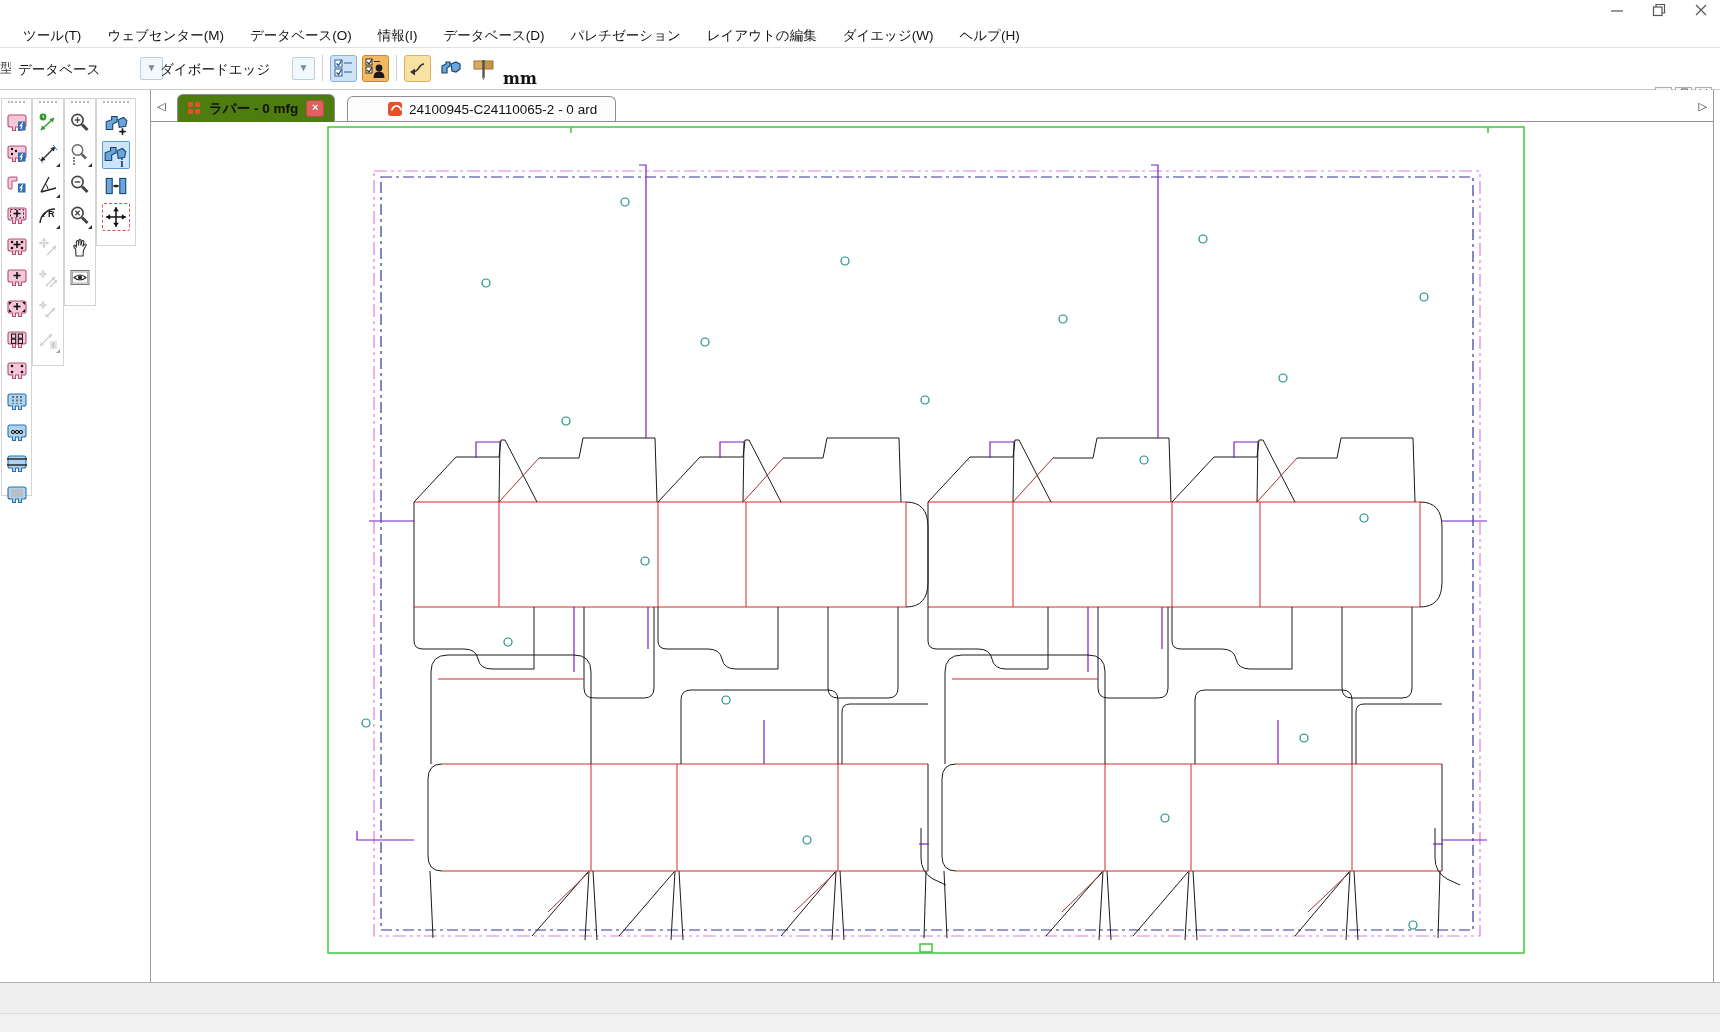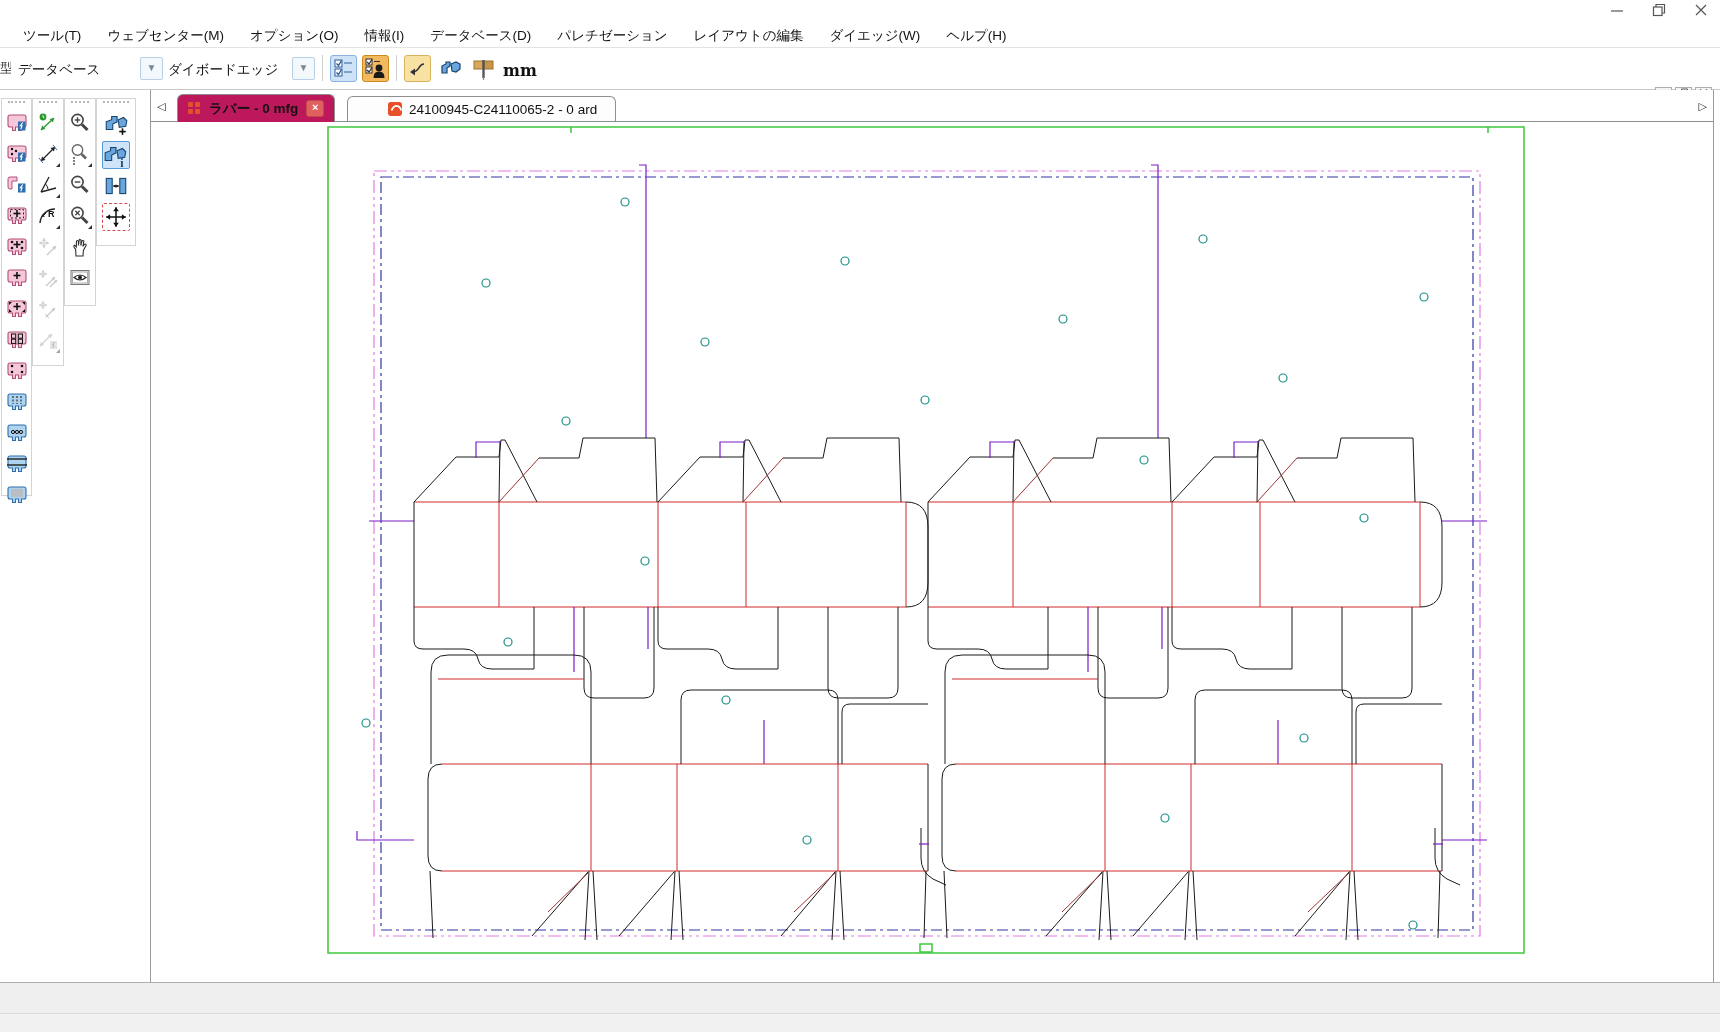--- a/index.html
+++ b/index.html
@@ -13,36 +13,36 @@
   #toolbar{position:absolute;left:0;top:49px;width:1720px;height:40px;background:#fff;border-bottom:1px solid #c9c9c9;}
   .tb-clip{position:absolute;left:0;top:10px;width:11px;overflow:hidden;font-size:13px;color:#333;}
   .tb-label{position:absolute;top:12px;font-size:13.5px;color:#111;white-space:nowrap;}
   .combo-chevron{position:absolute;top:8px;width:21px;height:21px;background:#f3f8fd;border:1px solid #b9cfe4;border-radius:2px;color:#7b8a99;font-size:10px;text-align:center;line-height:19px;cursor:pointer;}
   .tb-sep{position:absolute;top:6px;width:1px;height:26px;background:#cfcfcf;}
   .tb-btn{position:absolute;top:6px;width:27px;height:27px;border-radius:3px;border:1px solid transparent;box-sizing:border-box;cursor:pointer;}
   .tb-btn.blue{background:#cfe3f8;border-color:#8ab2df;}
   .tb-btn.orange{background:#f3b95f;border-color:#c98a1e;}
   .tb-btn.tan{background:#f7e2a4;border-color:#d8b35a;}
   .tb-btn svg{display:block;margin:1px auto;}
-  .tb-mm{position:absolute;top:12px;font-family:"DejaVu Serif","Liberation Serif",serif;font-weight:bold;font-size:16px;color:#111;}
+  .tb-mm{position:absolute;top:20px;font-family:"DejaVu Serif","Liberation Serif",serif;font-weight:bold;font-size:16px;color:#111;}
   
   #toolbox{position:absolute;left:0;top:90px;width:150px;height:892px;background:#fff;z-index:3;}
   .tcol{position:absolute;background:#fff;border:1px solid #d4d4d4;box-sizing:border-box;}
   .tcol::before{content:"";display:block;height:4px;margin:2px 6px 1px 6px;border-top:2px dotted #b9b9b9;}
   .tool-btn{width:26px;height:26px;margin:3px auto 3px auto;position:relative;cursor:pointer;border:1px solid transparent;border-radius:2px;}
   .tool-btn.selected{background:#cde4f9;border-color:#5b9bd5;}
   .tool-btn.outlined{border:1px dashed #d05050;}
   .tool-btn.disabled{opacity:.45;filter:grayscale(1);}
   .tool-btn svg{display:block;margin:0 auto;}
   .flyout{position:absolute;right:1px;bottom:1px;width:0;height:0;border-left:4px solid transparent;border-bottom:4px solid #333;}
   
   #childframe{position:absolute;left:150px;top:90px;width:1564px;height:892px;border-left:1px solid #9a9a9a;border-right:1px solid #9a9a9a;box-sizing:border-box;background:#fff;}
   #tabrow{position:absolute;left:0;top:4px;width:100%;height:28px;border-bottom:1px solid #8f8f8f;box-sizing:border-box;background:#fff;}
   .tab-scroll{position:absolute;top:6px;font-size:11px;color:#222;cursor:pointer;}
-  .tab{position:absolute;top:0;height:27px;background:#be185d;border:1px solid #8f8f8f;border-bottom:none;border-radius:6px 6px 0 0;display:flex;align-items:center;padding:0 10px;cursor:pointer;box-sizing:border-box;}
+  .tab{position:absolute;top:0;height:27px;background:#4d7c0f;border:1px solid #8f8f8f;border-bottom:none;border-radius:6px 6px 0 0;display:flex;align-items:center;padding:0 10px;cursor:pointer;box-sizing:border-box;}
   .tab.active{z-index:2;height:28px;font-weight:bold;}
   .tab.inactive{top:2px;height:25px;background:#fdfdfd;}
   .tab-label{font-size:13.5px;color:#111;white-space:nowrap;margin:0 8px 0 7px;}
   .tab-close{width:16px;height:15px;background:#e05f5f;border:1px solid #c34a4a;border-radius:3px;color:#fff;font-size:11px;font-weight:bold;line-height:13px;text-align:center;cursor:pointer;}
   .mfg-icon{width:14px;height:14px;position:relative;}
   .mfg-icon i{position:absolute;width:5px;height:5px;background:#e0512d;border-radius:1px;}
   .ard-icon{width:14px;height:14px;background:#e8502a;border-radius:3px;position:relative;}
   .ard-icon::after{content:"";position:absolute;left:3px;top:3px;width:7px;height:7px;border-radius:50%;border:2px solid #fff;border-right-color:transparent;border-bottom-color:transparent;transform:rotate(45deg);}
   .child-btn{position:absolute;top:-52px;width:15px;height:13px;border:1px solid #adadad;background:#f4f4f4;color:#555;font-size:9px;line-height:11px;text-align:center;cursor:pointer;}
   
@@ -71,34 +71,34 @@
     <div class="wbtn" style="right:4px;">
       <svg width="14" height="14" viewBox="0 0 14 14">
           <path d="M2,2 L12,12 M12,2 L2,12" stroke="#555" stroke-width="1.2"></path>
         </svg>
     </div>
   </div>
 
   <div id="menubar">
       <div class="menu-item">ツール(T)</div>
       <div class="menu-item">ウェブセンター(M)</div>
-      <div class="menu-item">オプション(O)</div>
+      <div class="menu-item">データベース(O)</div>
       <div class="menu-item">情報(I)</div>
       <div class="menu-item">データベース(D)</div>
       <div class="menu-item">パレチゼーション</div>
       <div class="menu-item">レイアウトの編集</div>
       <div class="menu-item">ダイエッジ(W)</div>
       <div class="menu-item">ヘルプ(H)</div>
     </div>
 
   <div id="toolbar">
     <span class="tb-clip">型</span>
     <span class="tb-label" style="left:18px;">データベース</span>
     <span class="combo-chevron" style="left:140px;">▼</span>
-    <span class="tb-label" style="left:168px;">ダイボードエッジ</span>
+    <span class="tb-label" style="left:160px;">ダイボードエッジ</span>
     <span class="combo-chevron" style="left:292px;">▼</span>
     <span class="tb-sep" style="left:322px;"></span>
     <div class="tb-btn blue" style="left:330px;">
       <svg width="23" height="23" viewBox="0 0 23 23">
           <rect x="3" y="3" width="7" height="7" fill="#fff" stroke="#2e5f96"></rect>
           <path d="M4.5,6.5 L6.5,8.5 L9.5,3.5" fill="none" stroke="#2e5f96" stroke-width="1.4"></path>
           <line x1="12" y1="6" x2="20" y2="6" stroke="#2e5f96"></line>
           <rect x="3" y="12" width="7" height="7" fill="#fff" stroke="#2e5f96"></rect>
           <path d="M4.5,15.5 L6.5,17.5 L9.5,12.5" fill="none" stroke="#2e5f96" stroke-width="1.4"></path>
           <line x1="12" y1="15" x2="20" y2="15" stroke="#2e5f96"></line>

